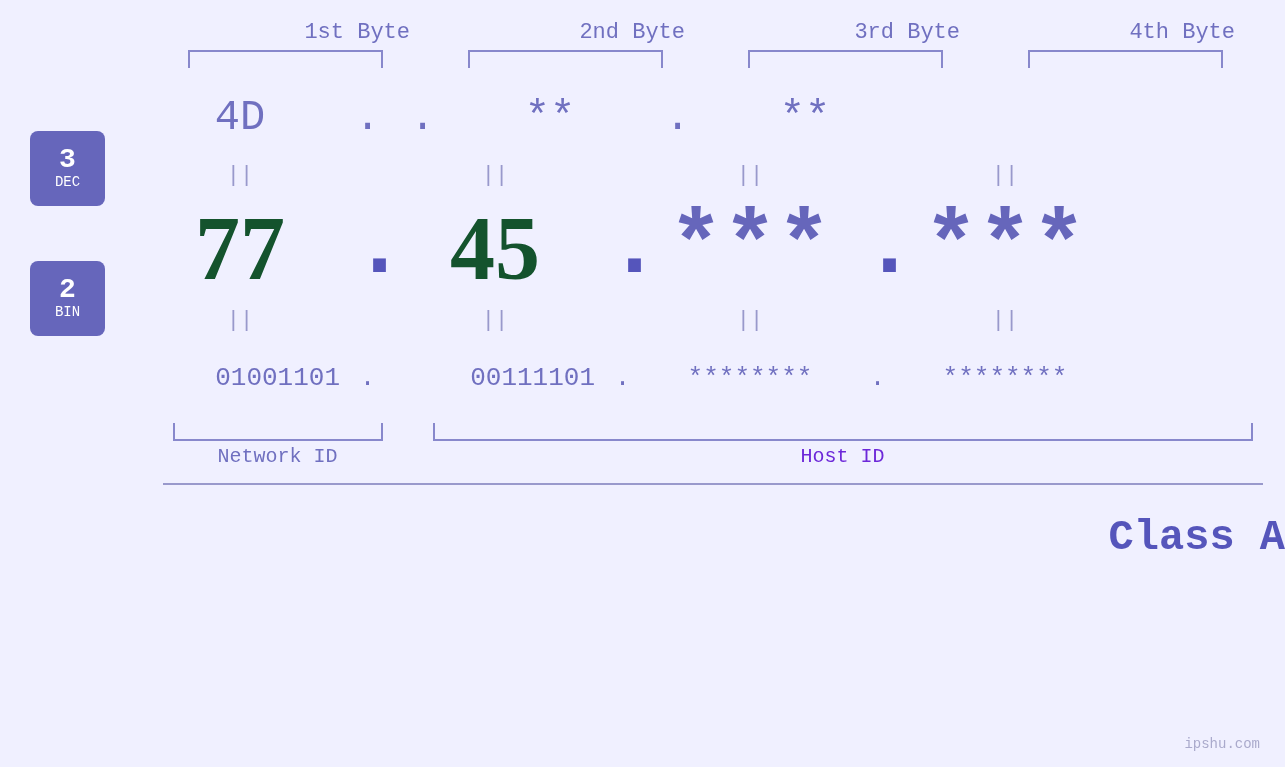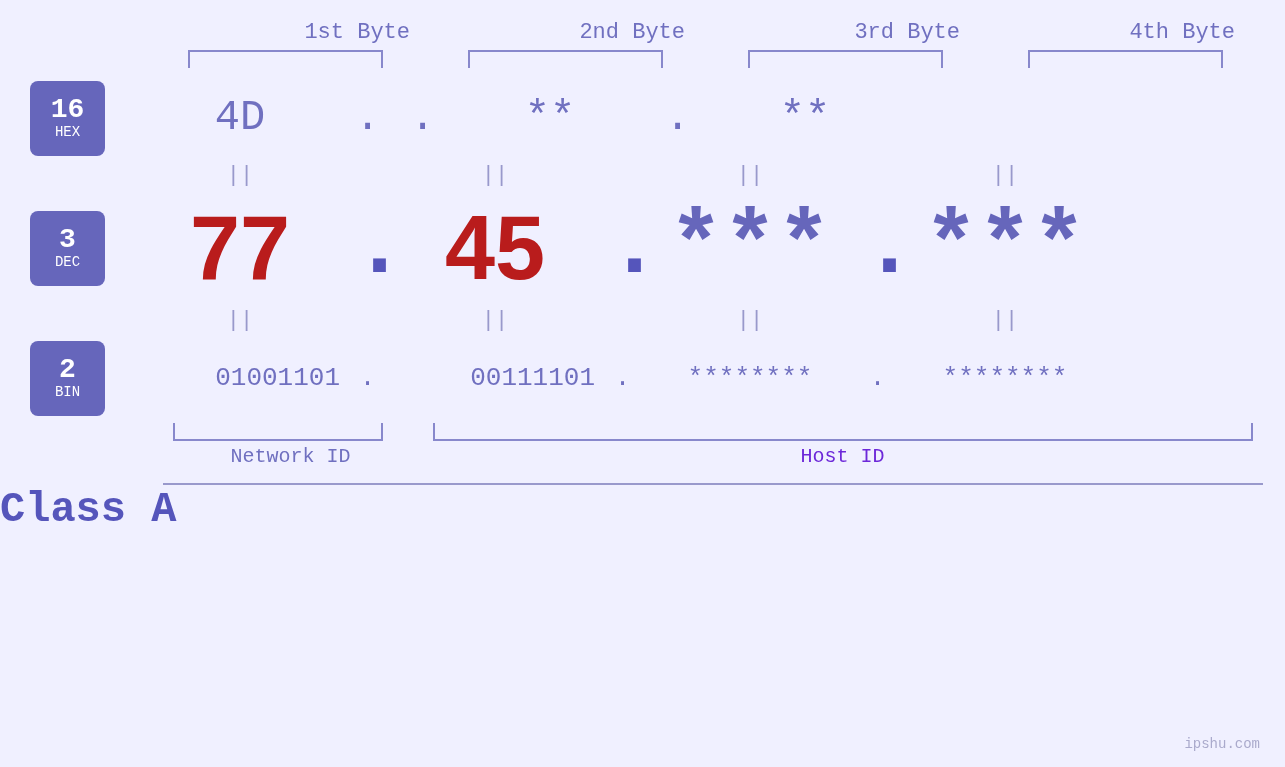--- a/index.html
+++ b/index.html
@@ -81,23 +81,23 @@
       text-align: center;
     }
 
     .masked-sm {
       color: #7070c0;
       font-size: 42px;
       font-family: 'Courier New', monospace;
     }
 
     .dec-value {
-      color: #b91c1c;
+      color: #14532d;
       font-size: 90px;
-      font-family: Liberation Sans, sans-serif;
+      font-family: Liberation Serif, serif;
       font-weight: bold;
       width: 220px;
       text-align: center;
     }
 
     .dot-lg {
       color: #5555bb;
       font-size: 90px;
       font-family: 'Courier New', monospace;
       font-weight: bold;
@@ -244,26 +244,20 @@
     <div style="width:195px; height:18px; border-top:2px solid #8888cc; border-left:2px solid #8888cc; border-right:2px solid #8888cc; margin:0 15px;"></div>
     <div style="width:55px;"></div>
     <div style="width:195px; height:18px; border-top:2px solid #8888cc; border-left:2px solid #8888cc; border-right:2px solid #8888cc; margin:0 15px;"></div>
     <div style="width:55px;"></div>
     <div style="width:195px; height:18px; border-top:2px solid #8888cc; border-left:2px solid #8888cc; border-right:2px solid #8888cc; margin:0 15px;"></div>
   </div>
 
   <div class="full-rows">
 
     <div class="badges-col">
-      <div class="badge-wrapper">
-        <div class="badge">
-          <span class="badge-num">16</span>
-          <span class="badge-label">HEX</span>
-        </div>
-      </div>
       <div class="separator-row"></div>
       <div class="badge-wrapper-dec">
         <div class="badge">
           <span class="badge-num">3</span>
           <span class="badge-label">DEC</span>
         </div>
       </div>
       <div class="separator-row"></div>
       <div class="badge-wrapper-bin">
         <div class="badge">
@@ -382,26 +376,26 @@
 
     </div>
   </div>
 
   <div style="width:1100px; margin-left:140px; position:relative; height:55px; margin-top:5px;">
 
     <div style="position:absolute; left:10px; top:0; width:210px; height:18px; border-bottom:2px solid #8888cc; border-left:2px solid #8888cc; border-right:2px solid #8888cc;"></div>
 
     <div style="position:absolute; left:270px; top:0; right:10px; height:18px; border-bottom:2px solid #8888cc; border-left:2px solid #8888cc; border-right:2px solid #8888cc;"></div>
 
-    <div style="position:absolute; left:23px; top:22px; width:210px; text-align:center; color:#7070c0; font-size:20px; font-family:'Courier New',monospace;">Network ID</div>
+    <div style="position:absolute; left:10px; top:22px; width:210px; text-align:center; color:#7070c0; font-size:20px; font-family:'Courier New',monospace;">Network ID</div>
 
     <div style="position:absolute; left:270px; top:22px; right:10px; text-align:center; color:#6d28d9; font-size:20px; font-family:'Courier New',monospace;">Host ID</div>
   </div>
 
   <div style="width:1100px; margin-left:140px; border-bottom:2px solid #9999cc; margin-top:5px;"></div>
 
-  <div class="class-label-area" style="display:flex; justify-content:flex-start; margin-top:1px; width:100%;">
+  <div class="class-label-area" style="display:flex; justify-content:flex-end; margin-top:29px; width:100%;">
     <span class="class-label">Class A</span>
   </div>
 
   <div class="watermark">ipshu.com</div>
 
 </div>
 
 </body></html>

